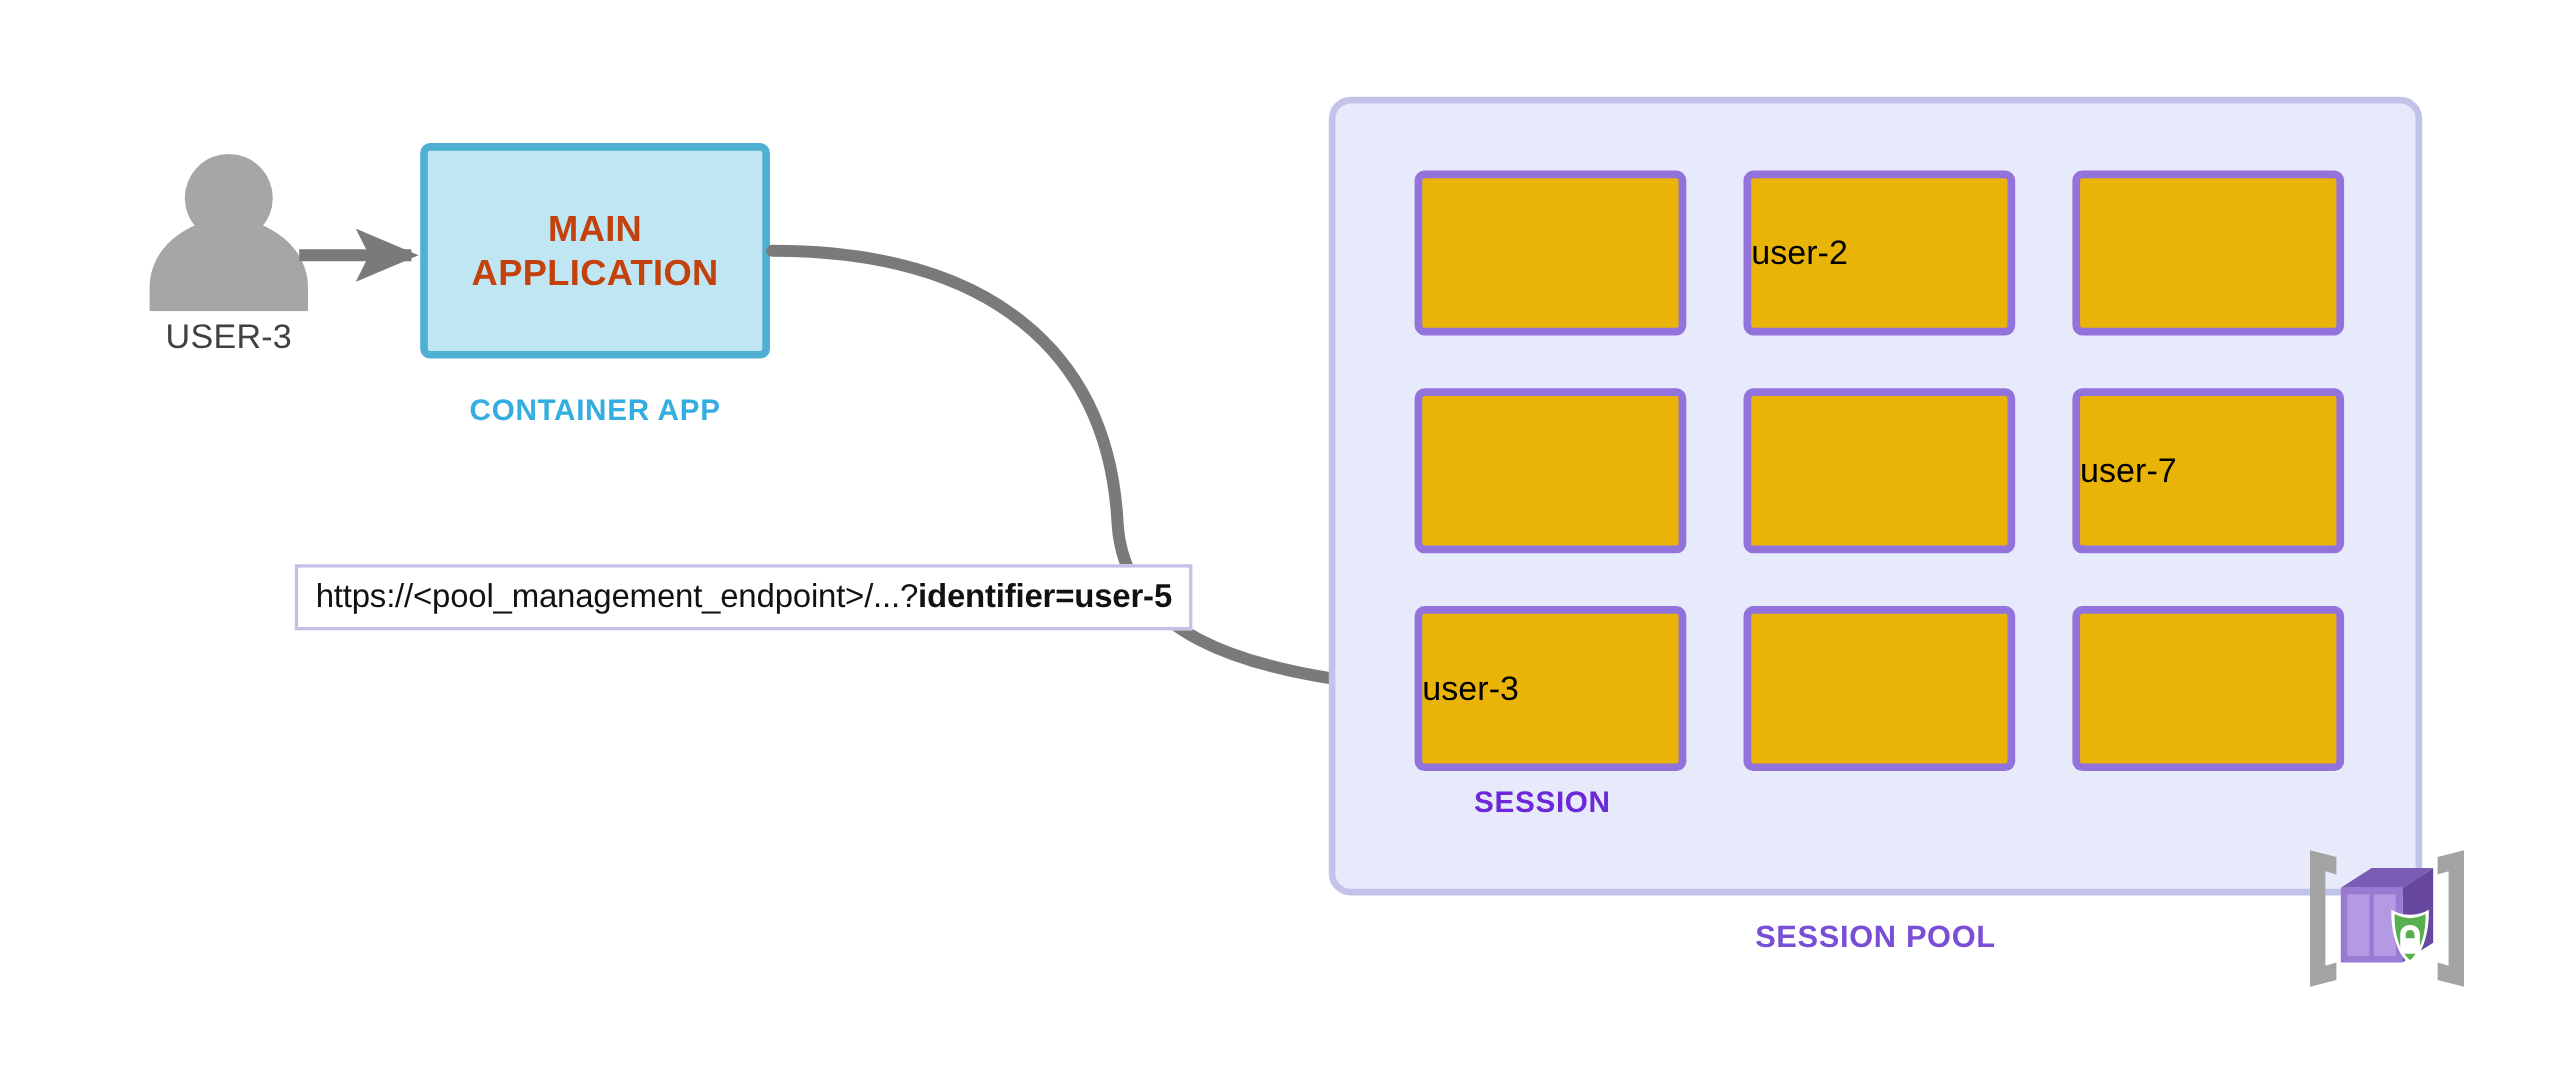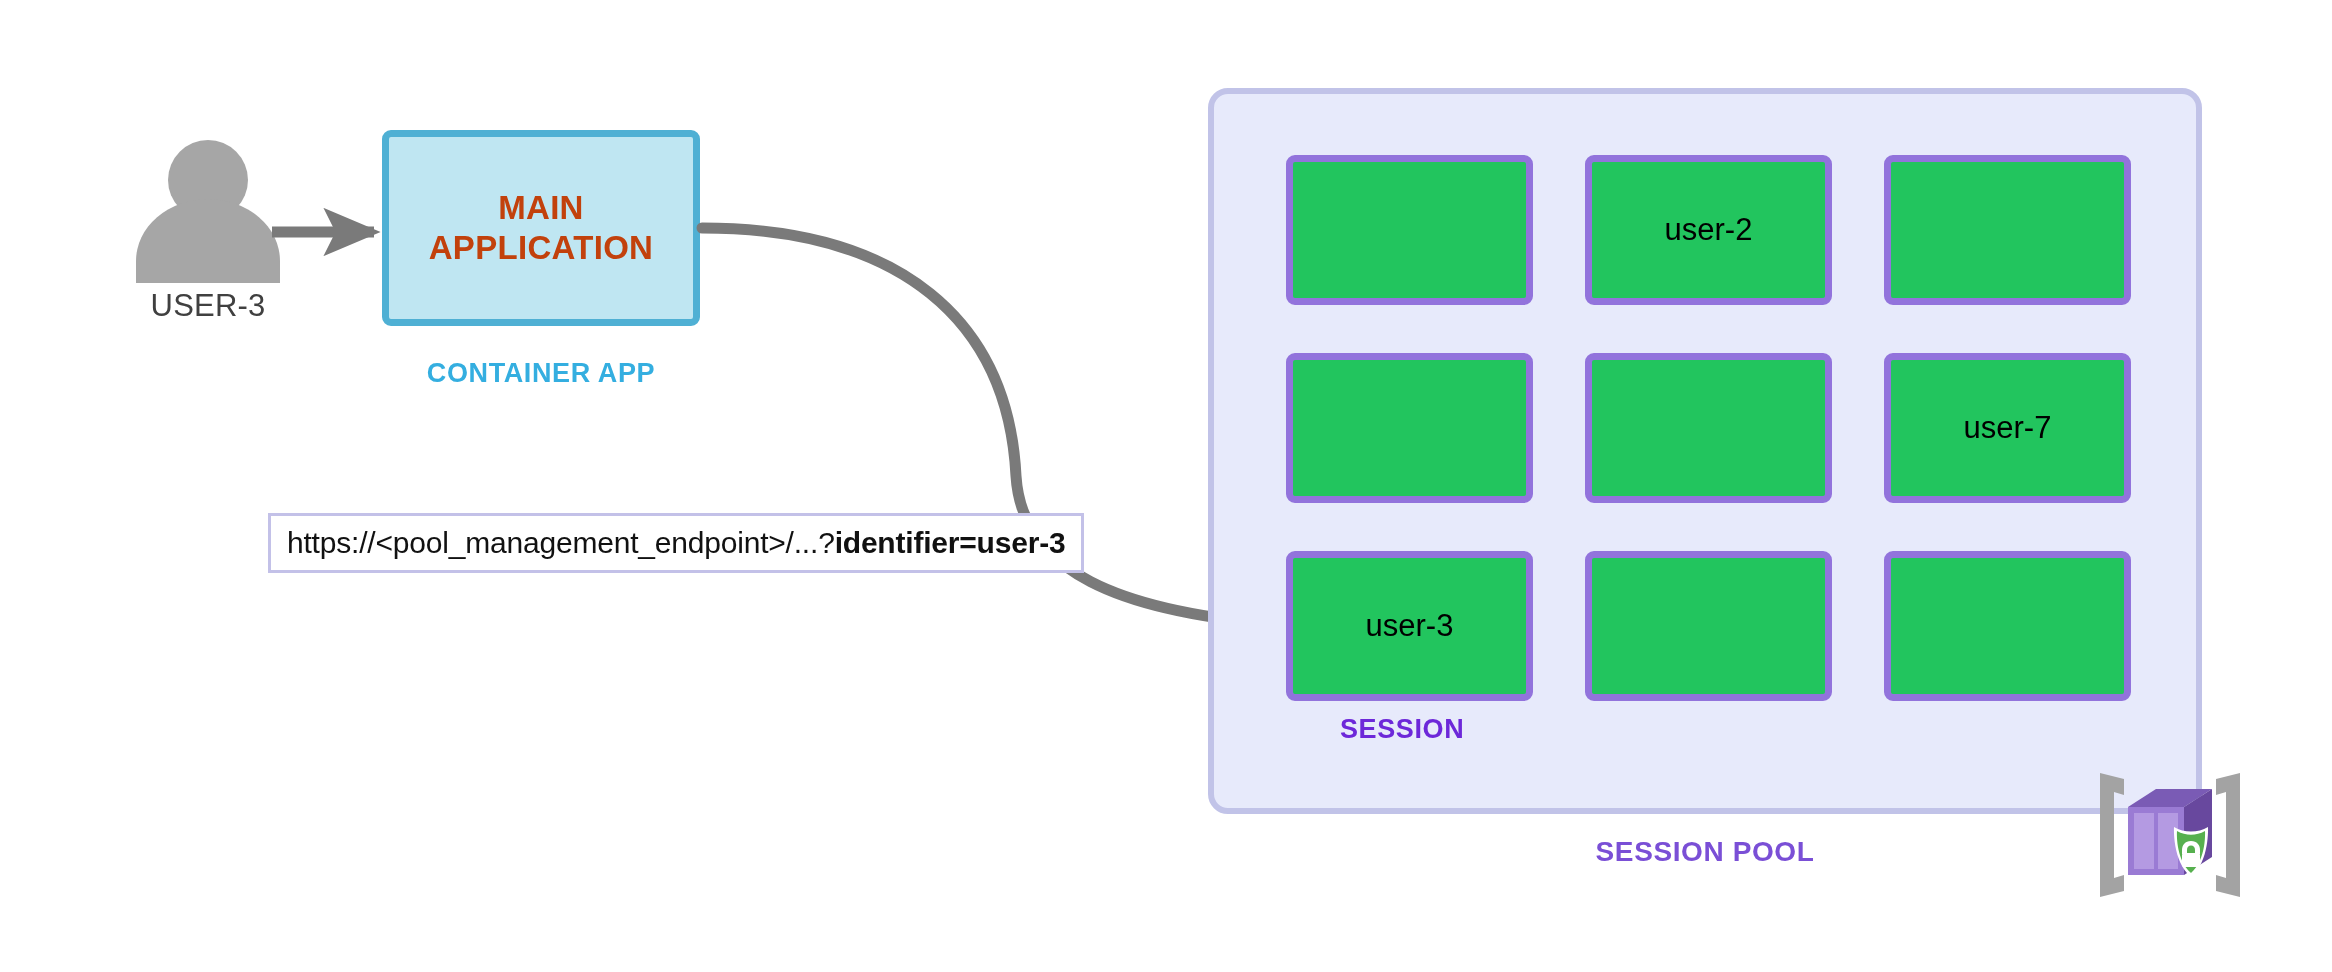--- a/index.html
+++ b/index.html
@@ -127,26 +127,25 @@
     width: 846px;
     height: 546px;
     display: grid;
     grid-template-columns: repeat(3, 247px);
     grid-template-rows: repeat(3, 150px);
     column-gap: 52px;
     row-gap: 48px;
   }
   .session-box {
     box-sizing: border-box;
-    background: #22c55e;
+    background: #eab308;
     border: 7px solid #9273DC;
     border-radius: 9px;
     display: flex;
     align-items: center;
-    justify-content: center;
   }
   .session-box-label {
     font-size: 31px;
     color: #000000;
     white-space: nowrap;
   }
   #session-label {
     left: 1340px;
     top: 714px;
     font-size: 27px;
@@ -204,21 +203,21 @@
       </marker>
     </defs>
 
     <line x1="272" y1="232" x2="374" y2="232" stroke="#7A7A7A" stroke-width="11" marker-end="url(#arrowhead)"></line>
 
     <path d="M 702 228 C 900 228, 1008 320, 1016 476 C 1022 572, 1120 612, 1282 625" fill="none" stroke="#7A7A7A" stroke-width="11" stroke-linecap="round" marker-end="url(#arrowhead)"></path>
   </svg>
 
   <div class="abs" id="url-callout">
     <div id="url-text">
-      <span>https://&lt;pool_management_endpoint&gt;/...?</span><span class="strong">identifier=user-3</span>
+      <span>https://&lt;pool_management_endpoint&gt;/...?</span><span class="strong">identifier=user-5</span>
     </div>
   </div>
 
   <div class="abs" id="session-pool"></div>
 
   <div id="session-grid">
     <div class="session-box">
         <span class="session-box-label"></span>
       </div>
     <div class="session-box">

